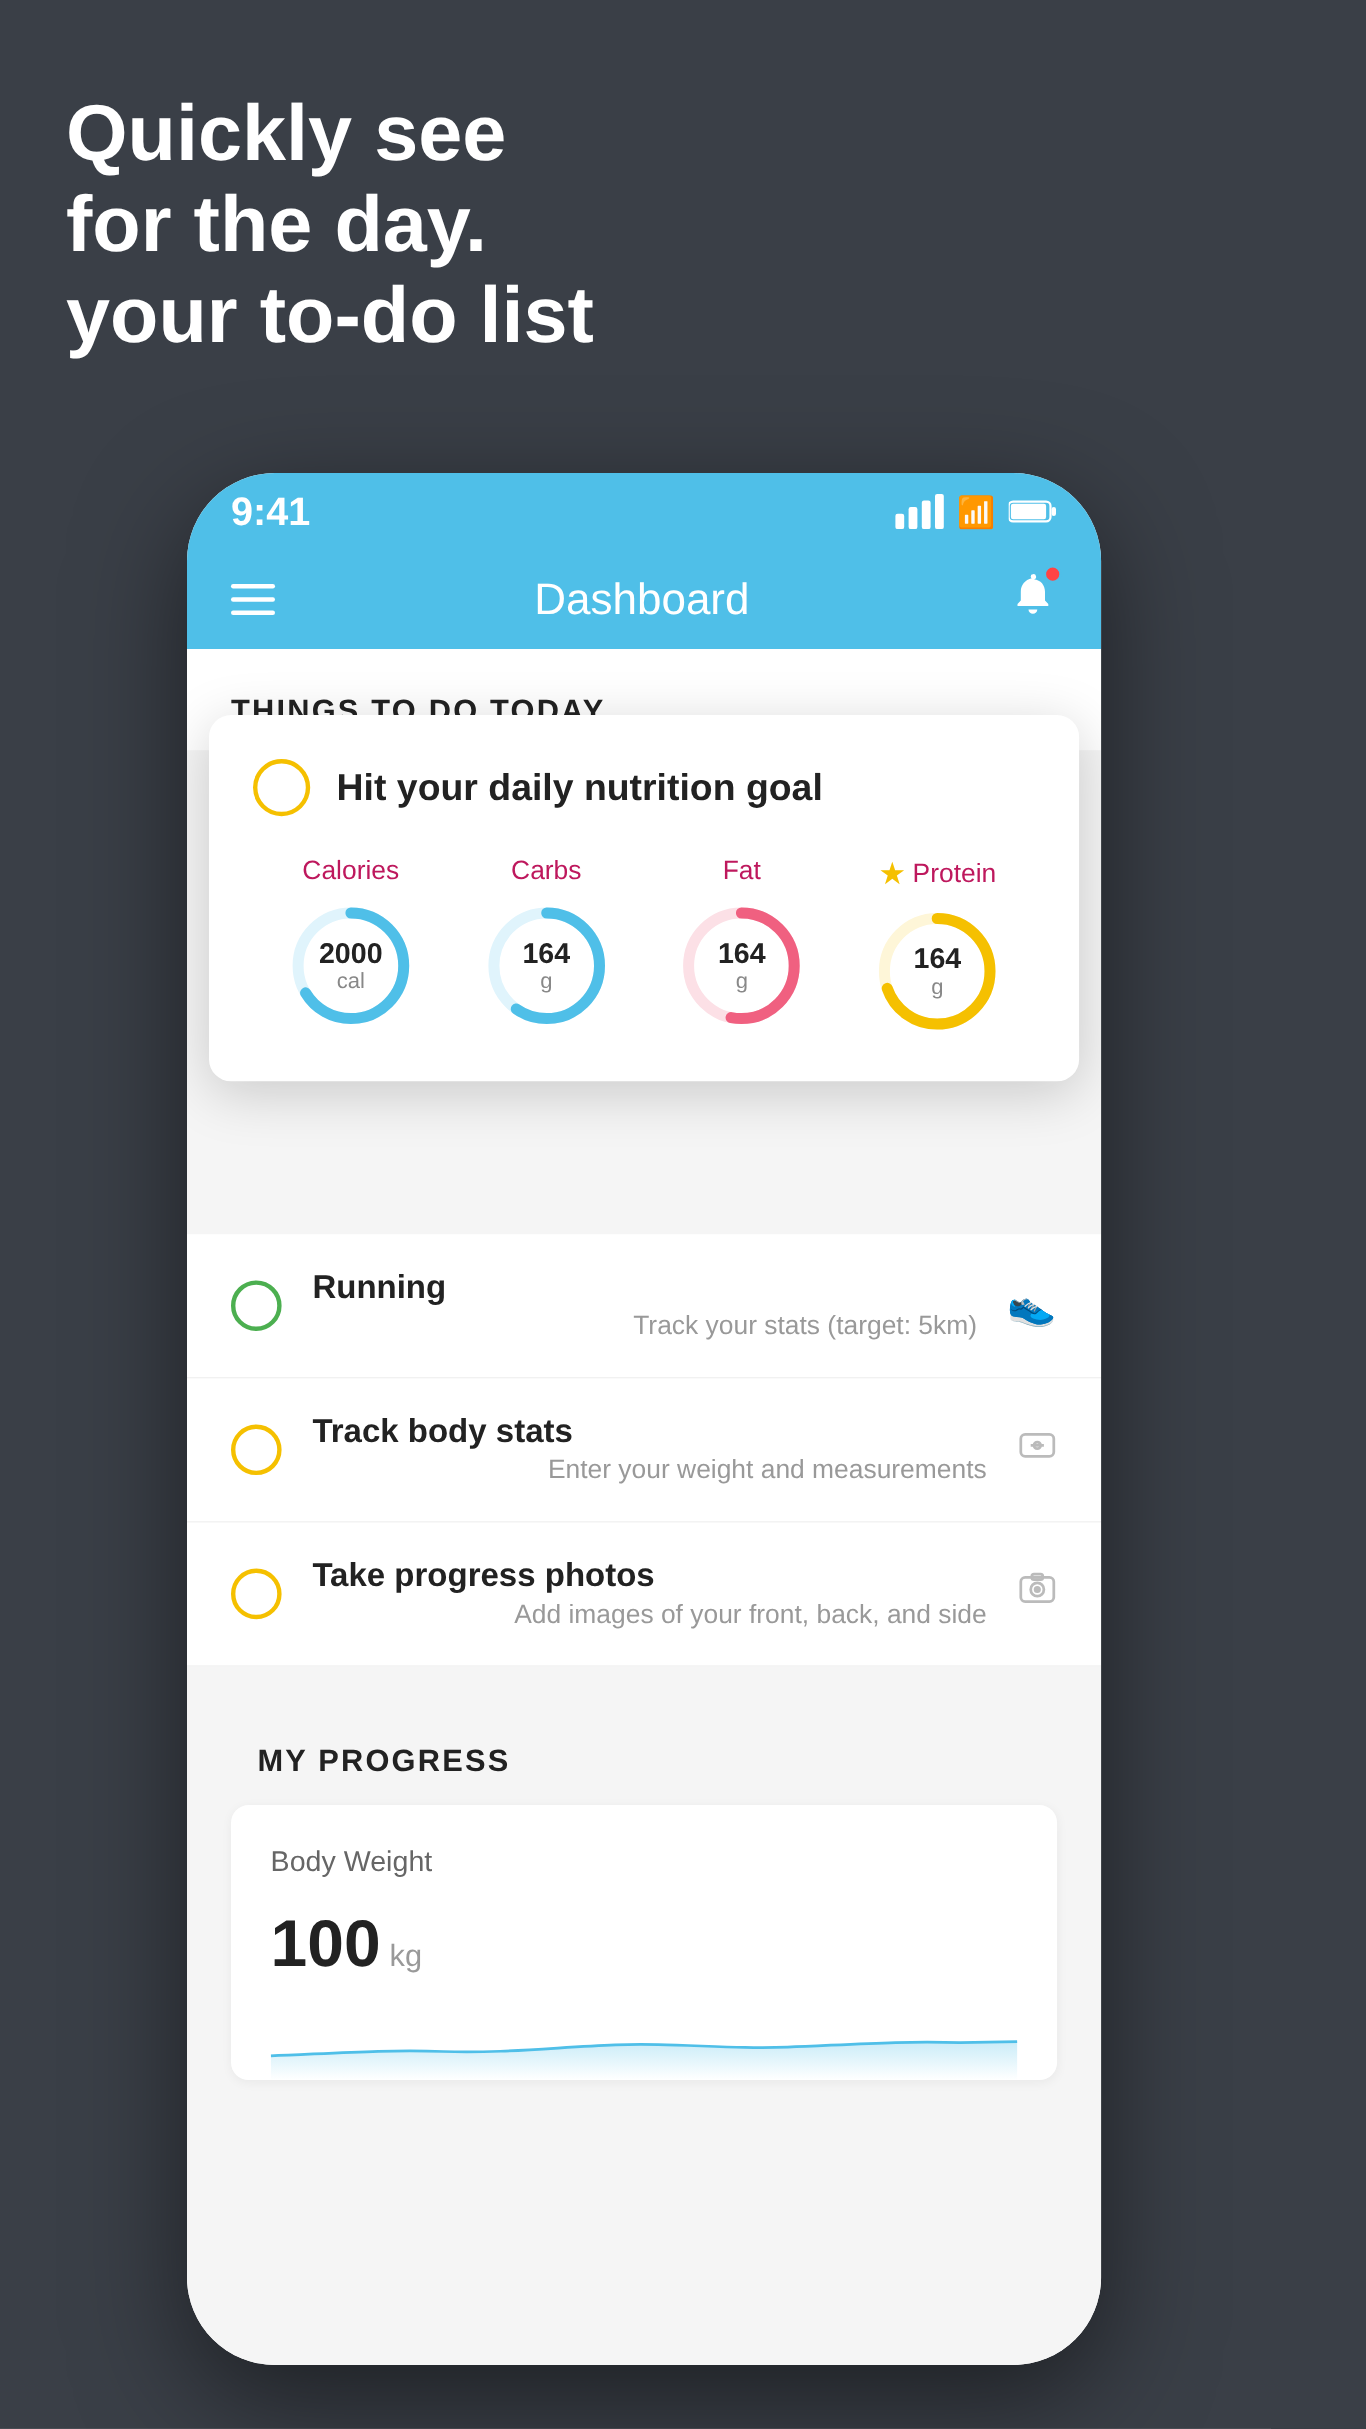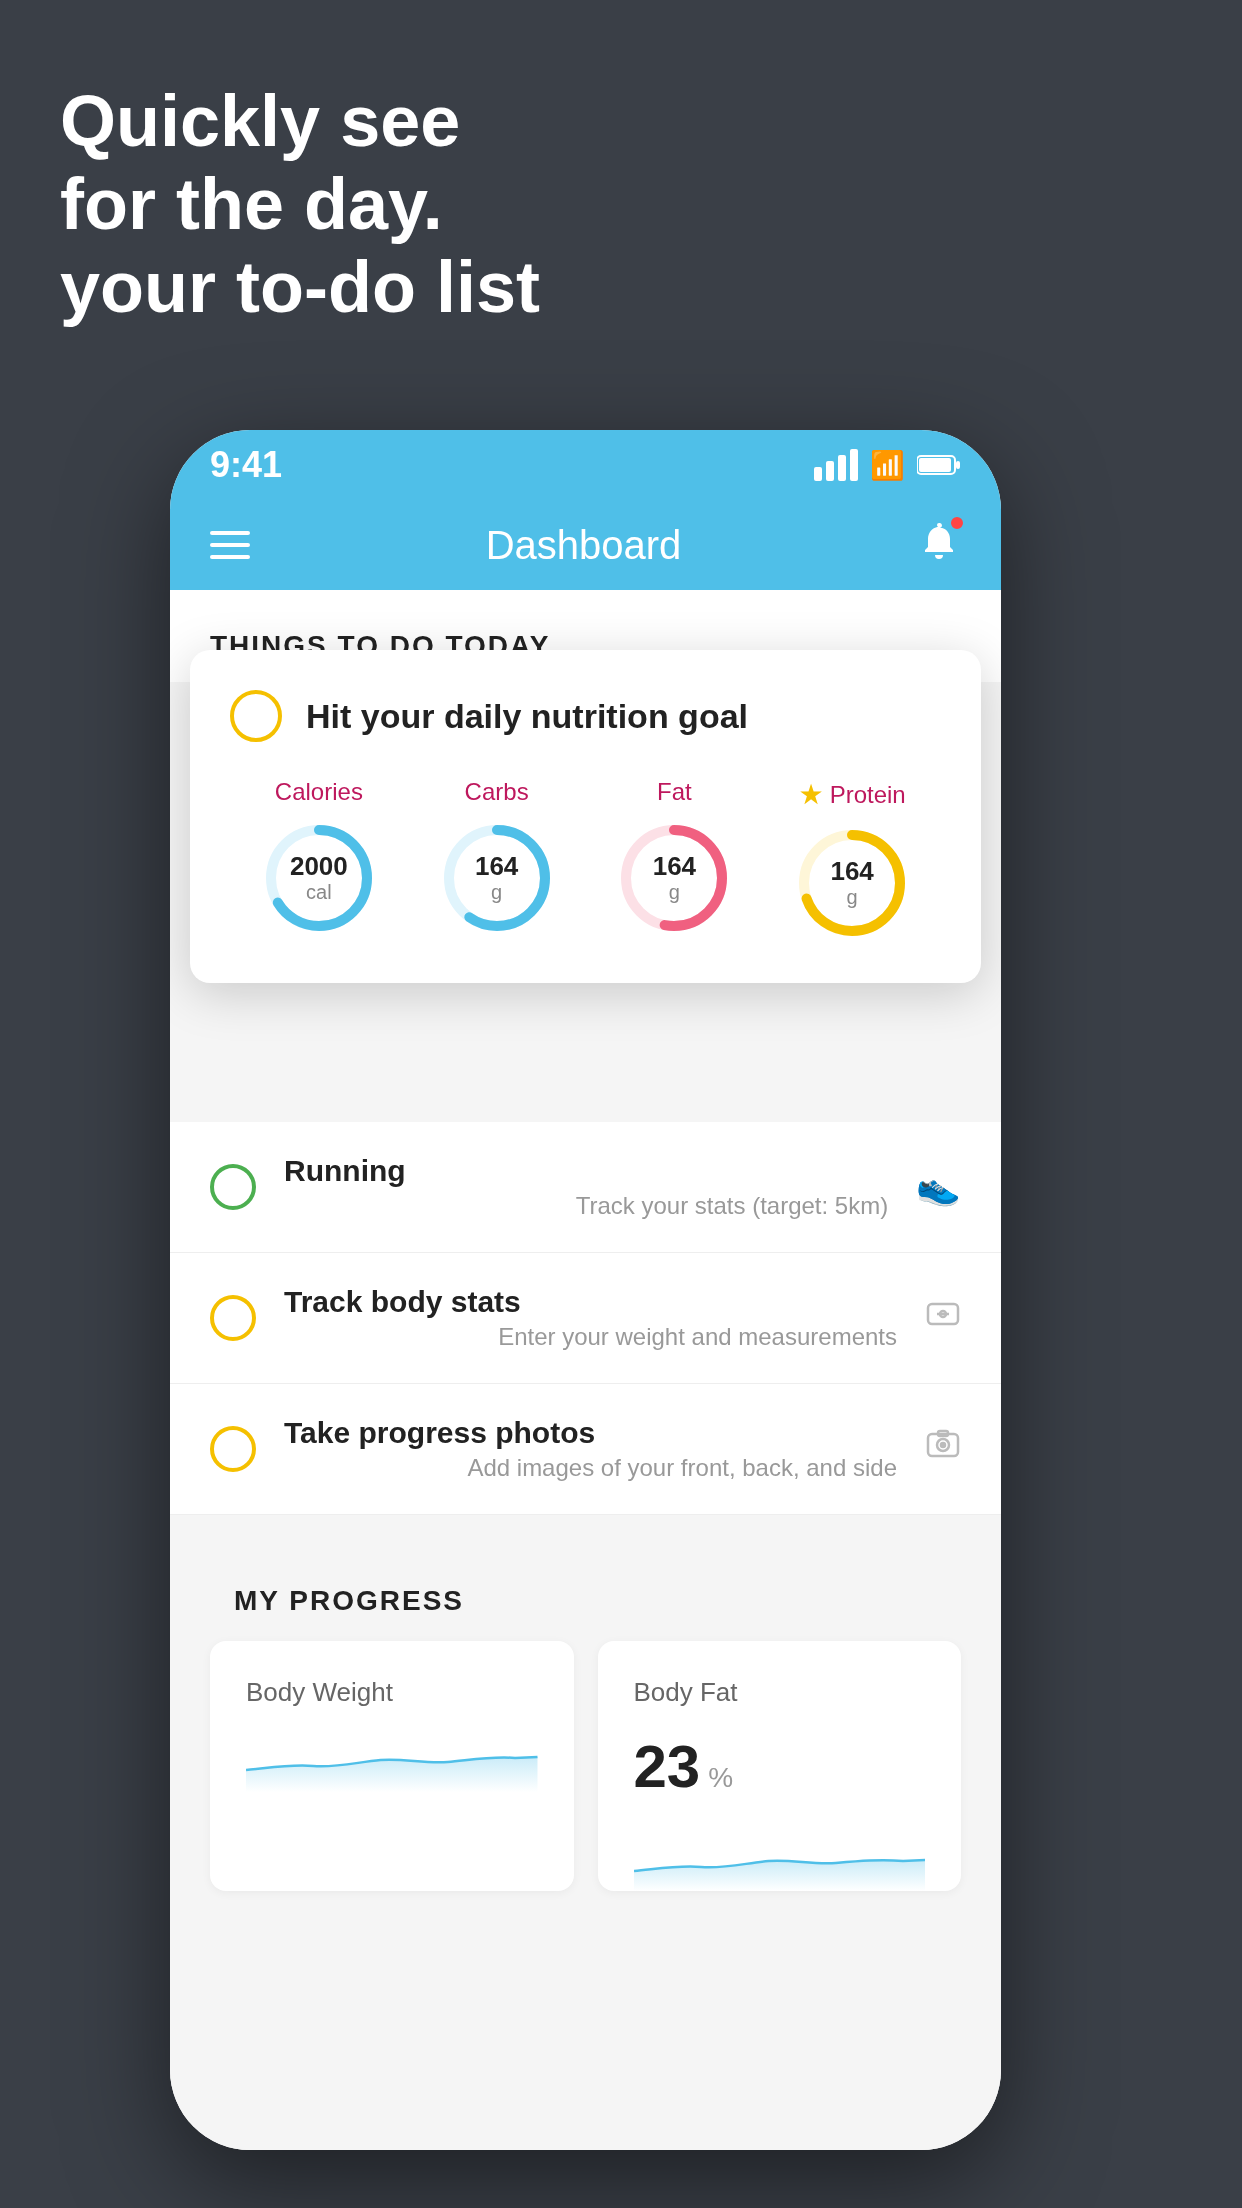--- a/index.html
+++ b/index.html
@@ -481,51 +481,36 @@
       </div>
 
     </div>
 
     <div class="progress-section">
       <div class="progress-heading">MY PROGRESS</div>
       <div class="progress-cards">
 
         <div class="progress-card">
           <div class="progress-card-title">Body Weight</div>
+          <div class="progress-card-value">
+            <span class="progress-number">100</span>
+            <span class="progress-unit">kg</span>
+          </div>
           <div class="progress-chart">
             <svg viewBox="0 0 260 60" preserveAspectRatio="none">
               <defs>
                 <linearGradient id="wgrad" x1="0" y1="0" x2="0" y2="1">
                   <stop offset="0%" stop-color="#4fbfe8" stop-opacity="0.3"></stop>
                   <stop offset="100%" stop-color="#4fbfe8" stop-opacity="0"></stop>
                 </linearGradient>
               </defs>
               <path d="M0,38 C20,36 40,32 60,34 C80,36 100,30 120,28 C140,26 160,32 180,30 C200,28 220,24 240,26 L260,25 L260,60 L0,60 Z" fill="url(#wgrad)"></path>
               <path d="M0,38 C20,36 40,32 60,34 C80,36 100,30 120,28 C140,26 160,32 180,30 C200,28 220,24 240,26 L260,25" fill="none" stroke="#4fbfe8" stroke-width="2.5"></path>
             </svg>
           </div>
         </div>
 
-        <div class="progress-card">
-          <div class="progress-card-title">Body Fat</div>
-          <div class="progress-card-value">
-            <span class="progress-number">23</span>
-            <span class="progress-unit">%</span>
-          </div>
-          <div class="progress-chart">
-            <svg viewBox="0 0 260 60" preserveAspectRatio="none">
-              <defs>
-                <linearGradient id="fgrad" x1="0" y1="0" x2="0" y2="1">
-                  <stop offset="0%" stop-color="#4fbfe8" stop-opacity="0.3"></stop>
-                  <stop offset="100%" stop-color="#4fbfe8" stop-opacity="0"></stop>
-                </linearGradient>
-              </defs>
-              <path d="M0,40 C20,38 40,34 60,36 C80,38 100,32 120,30 C140,28 160,34 180,32 C200,30 220,28 240,30 L260,29 L260,60 L0,60 Z" fill="url(#fgrad)"></path>
-              <path d="M0,40 C20,38 40,34 60,36 C80,38 100,32 120,30 C140,28 160,34 180,32 C200,30 220,28 240,30 L260,29" fill="none" stroke="#4fbfe8" stroke-width="2.5"></path>
-            </svg>
-          </div>
-        </div>
 
       </div>
     </div>
 
   </div>
 </div>
 
 </body></html>

